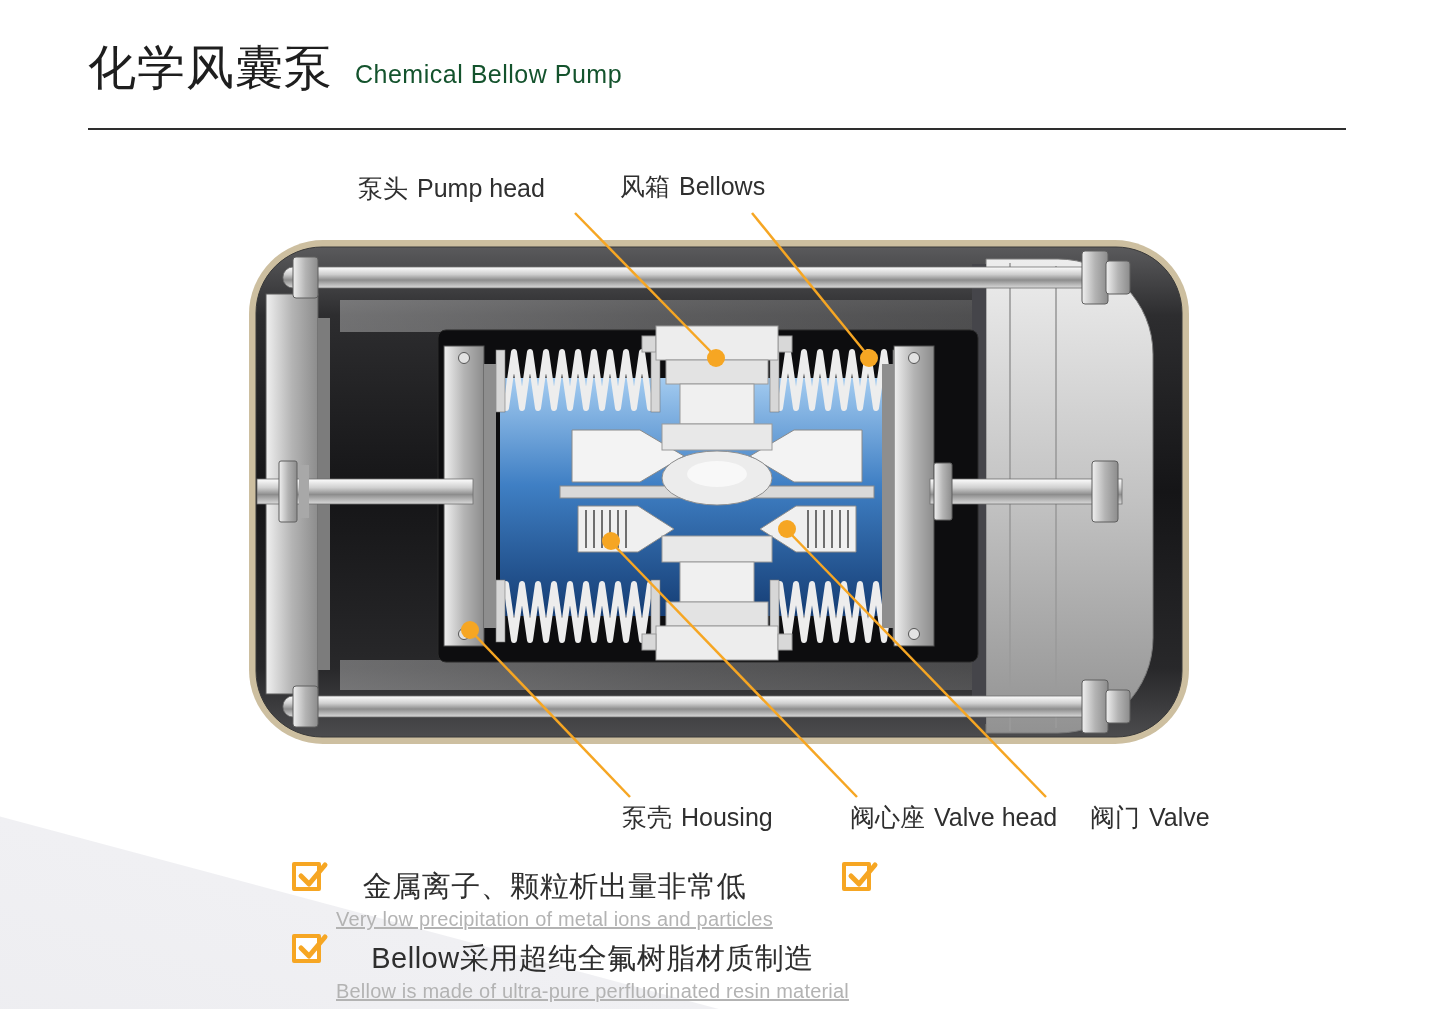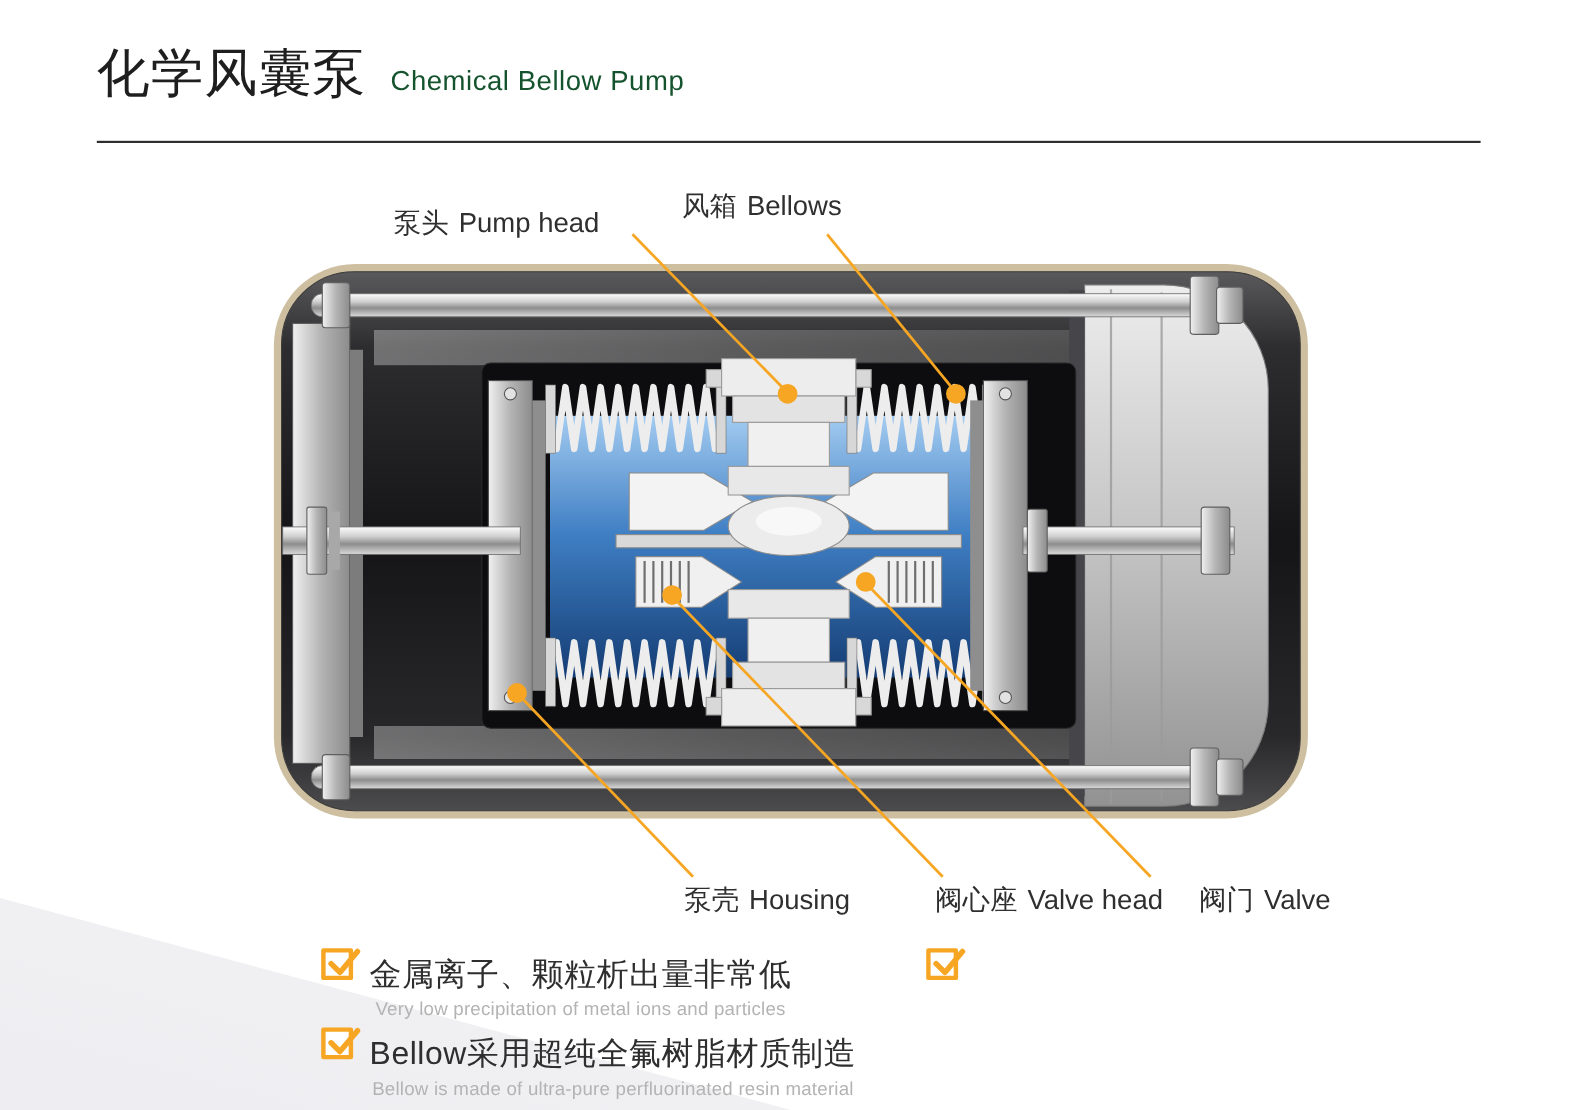--- a/index.html
+++ b/index.html
@@ -18,21 +18,21 @@
   .diagram{position:absolute;left:0;top:0;width:1432px;height:1009px;pointer-events:none;}
   
   .part-label{position:absolute;font-size:25px;color:#2f2f2f;white-space:nowrap;}
   .part-label .en{margin-left:9px;}
   
   .feature{position:absolute;display:flex;align-items:flex-start;}
   .checkbox{position:relative;width:29px;height:29px;border:4px solid #F6A623;background:#fff;border-radius:2px;flex:0 0 auto;margin-top:4px;box-sizing:border-box;}
   .checkbox svg{position:absolute;left:1px;top:-5px;overflow:visible;}
   .ftext{margin-left:15px;margin-top:12px;}
   .ftext .zh{font-size:29px;color:#2e2e2e;letter-spacing:.5px;line-height:1.15;}
-  .ftext .en{font-size:17px;color:#b3b3b3;margin-top:5px;letter-spacing:.2px;}
+  .ftext .en{font-size:20px;color:#b3b3b3;margin-top:5px;letter-spacing:.2px;text-decoration:underline;}
 </style>
 </head>
 <body>
 
 <div class="page">
   <div class="bg-wedge"></div>
   <div class="content">
 
     <div class="header">
       <h1>化学风囊泵</h1>
@@ -189,21 +189,21 @@
       </g>
       <g fill="#F6A623">
         <circle cx="716" cy="358" r="9"></circle>
         <circle cx="869" cy="358" r="9"></circle>
         <circle cx="470" cy="630" r="9"></circle>
         <circle cx="611" cy="541" r="9"></circle>
         <circle cx="787" cy="529" r="9"></circle>
       </g>
     </svg>
 
-    <div class="part-label" style="left:358px;top:186px">
+    <div class="part-label" style="left:358px;top:172px">
       <span>泵头</span><span class="en">Pump head</span>
     </div>
     <div class="part-label" style="left:620px;top:170px">
       <span>风箱</span><span class="en">Bellows</span>
     </div>
     <div class="part-label" style="left:622px;top:801px">
       <span>泵壳</span><span class="en">Housing</span>
     </div>
     <div class="part-label" style="left:850px;top:801px">
       <span>阀心座</span><span class="en">Valve head</span>

